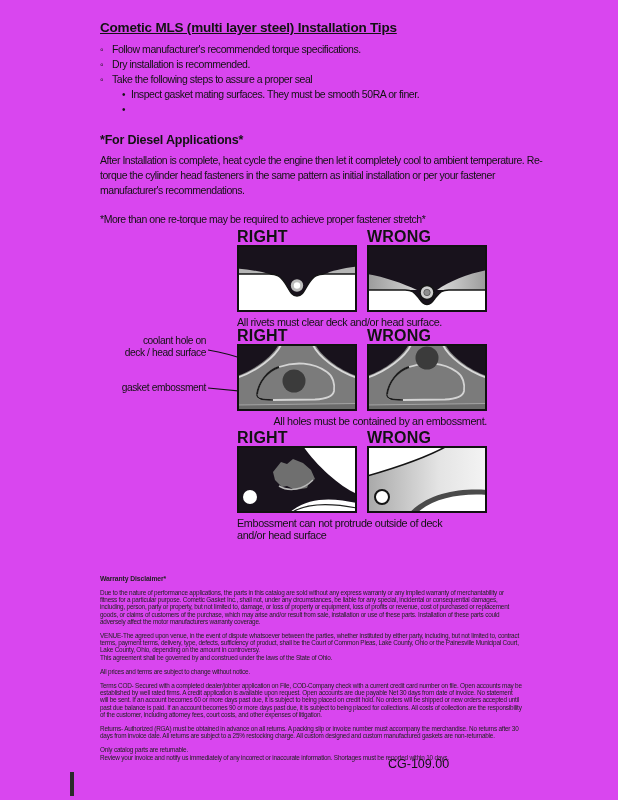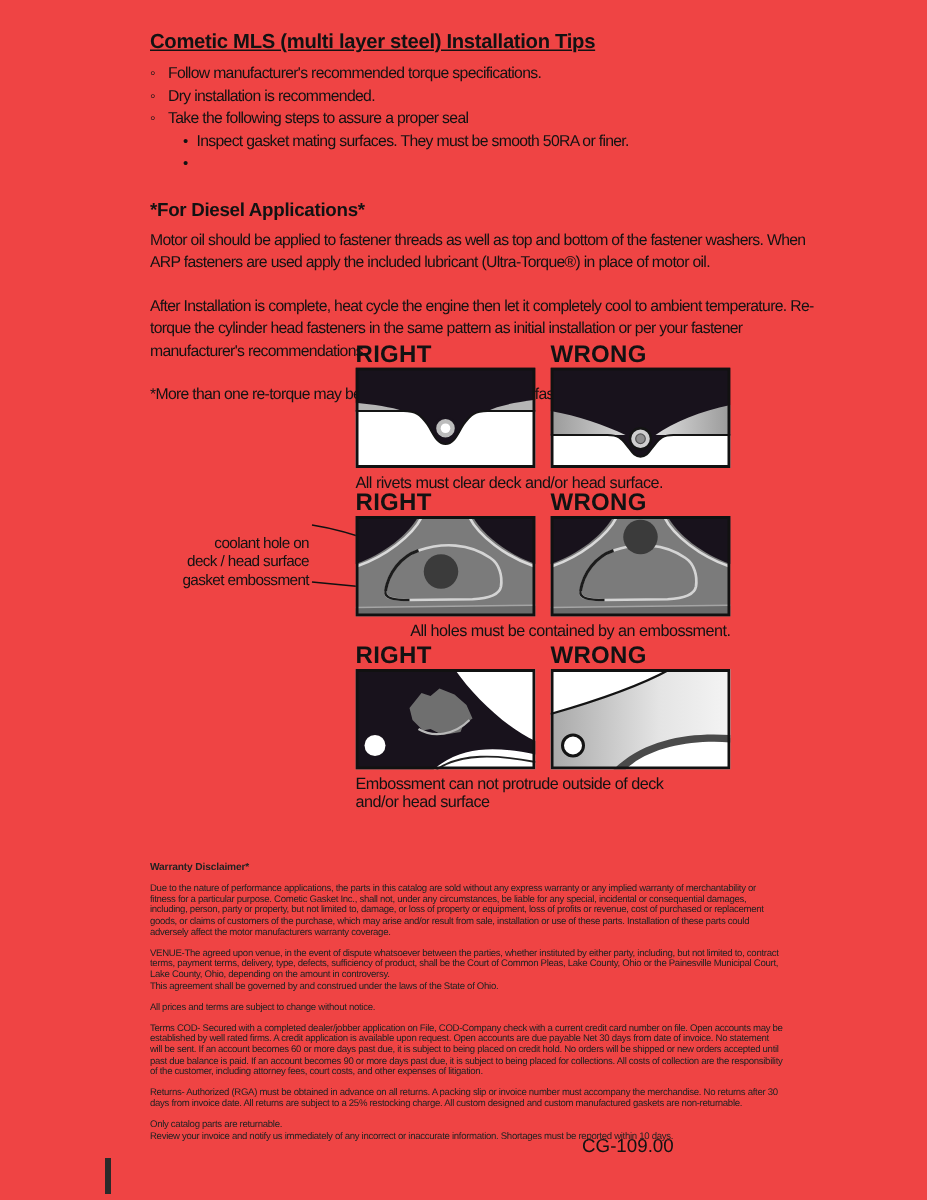--- a/index.html
+++ b/index.html
@@ -1,17 +1,17 @@
 <!DOCTYPE html>
 <html><head>
 <meta charset="utf-8">
 <style>
   html,body{margin:0;padding:0;background:#e8e8e8;}
   .page{
-    position:relative;width:618px;height:800px;background:#ef4444;
+    position:relative;width:618px;height:800px;background:#d946ef;
     font-family:"Liberation Sans",sans-serif;color:#121212;overflow:hidden;
     margin:0 auto;
   }
   
   .content-top{position:absolute;left:100px;top:20px;width:450px;}
   .doc-title{
     font-size:13.5px;font-weight:bold;letter-spacing:-0.2px;
     text-decoration:underline;margin:0 0 7px 0;
   }
   .bullets{font-size:10.5px;letter-spacing:-0.45px;line-height:15px;}
@@ -78,21 +78,20 @@
         <span class="marker">•</span>
         <span>Inspect gasket mating surfaces.  They must be smooth 50RA or finer.</span>
       </div>
       <div class="bullet-row sub">
         <span class="marker">•</span>
       </div>
     </div>
 
     <div class="diesel">
       <h2 class="diesel-heading">*For Diesel Applications*</h2>
-      <p class="para">Motor oil should be applied to fastener threads as well as top and bottom of the fastener washers. When ARP fasteners are used apply the included lubricant (Ultra-Torque®) in place of motor oil.</p>
       <p class="para">After Installation is complete, heat cycle the engine then let it completely cool to ambient temperature. Re-torque the cylinder head fasteners in the same pattern as initial installation or per your fastener manufacturer's recommendations.</p>
       <p class="para">*More than one re-torque may be required to achieve proper fastener stretch*</p>
     </div>
   </div>
 
   <div class="diag-row" style="left:237px;top:230px;">
     <div class="labels-line">
       <span class="rw-label">RIGHT</span>
       <span class="rw-label">WRONG</span>
     </div>
@@ -125,21 +124,21 @@
         <path d="M0,45 L38,45 C45,45 47,47 51,52 C54.5,56.5 56,59.5 60,59.5 C64,59.5 65.5,56.5 69,52 C73,47 75,45 82,45 L120,45" fill="none" stroke="#141414" stroke-width="1.4"></path>
         <circle cx="60" cy="47.5" r="7" fill="#cfcfcf" stroke="#141414" stroke-width="1.6"></circle>
         <circle cx="60" cy="47.5" r="3.2" fill="#8e8e8e" stroke="#555555" stroke-width="0.8"></circle>
         <rect x="1" y="1" width="118" height="65" fill="none" stroke="#111111" stroke-width="2"></rect>
       </svg>
     </div>
     <div class="caption">All rivets must clear deck and/or head surface.</div>
   </div>
 
   <div class="diag-row" style="left:100px;top:329px;width:437px;height:110px;">
-    <div class="anno" style="top:28px;left:0;">
+    <div class="anno" style="top:6px;left:0;">
       <span>coolant hole on</span><br>
       <span>deck / head surface</span>
     </div>
     <div class="anno" style="top:53px;left:0;">
       <span>gasket embossment</span>
     </div>
     <svg class="anno-overlay" width="437" height="110">
       <path d="M108,21 C140,26 170,40 192,50" fill="none" stroke="#111111" stroke-width="1.1"></path>
       <line x1="108" y1="59" x2="160" y2="64" stroke="#111111" stroke-width="1.1"></line>
     </svg>

